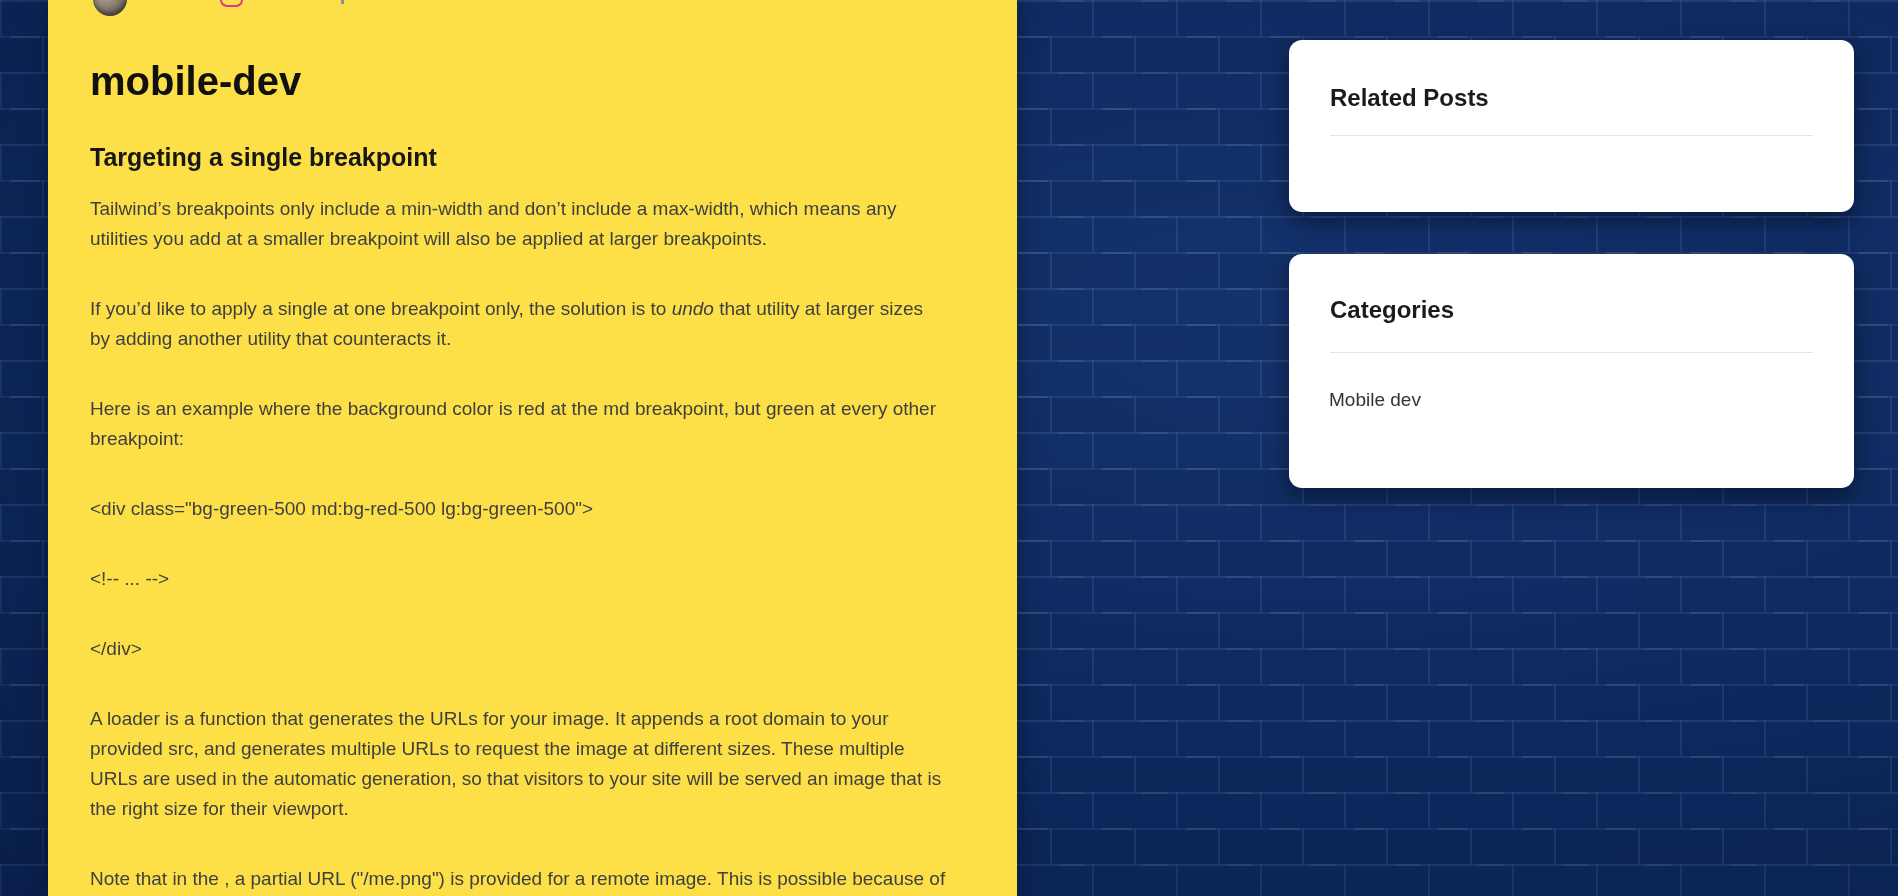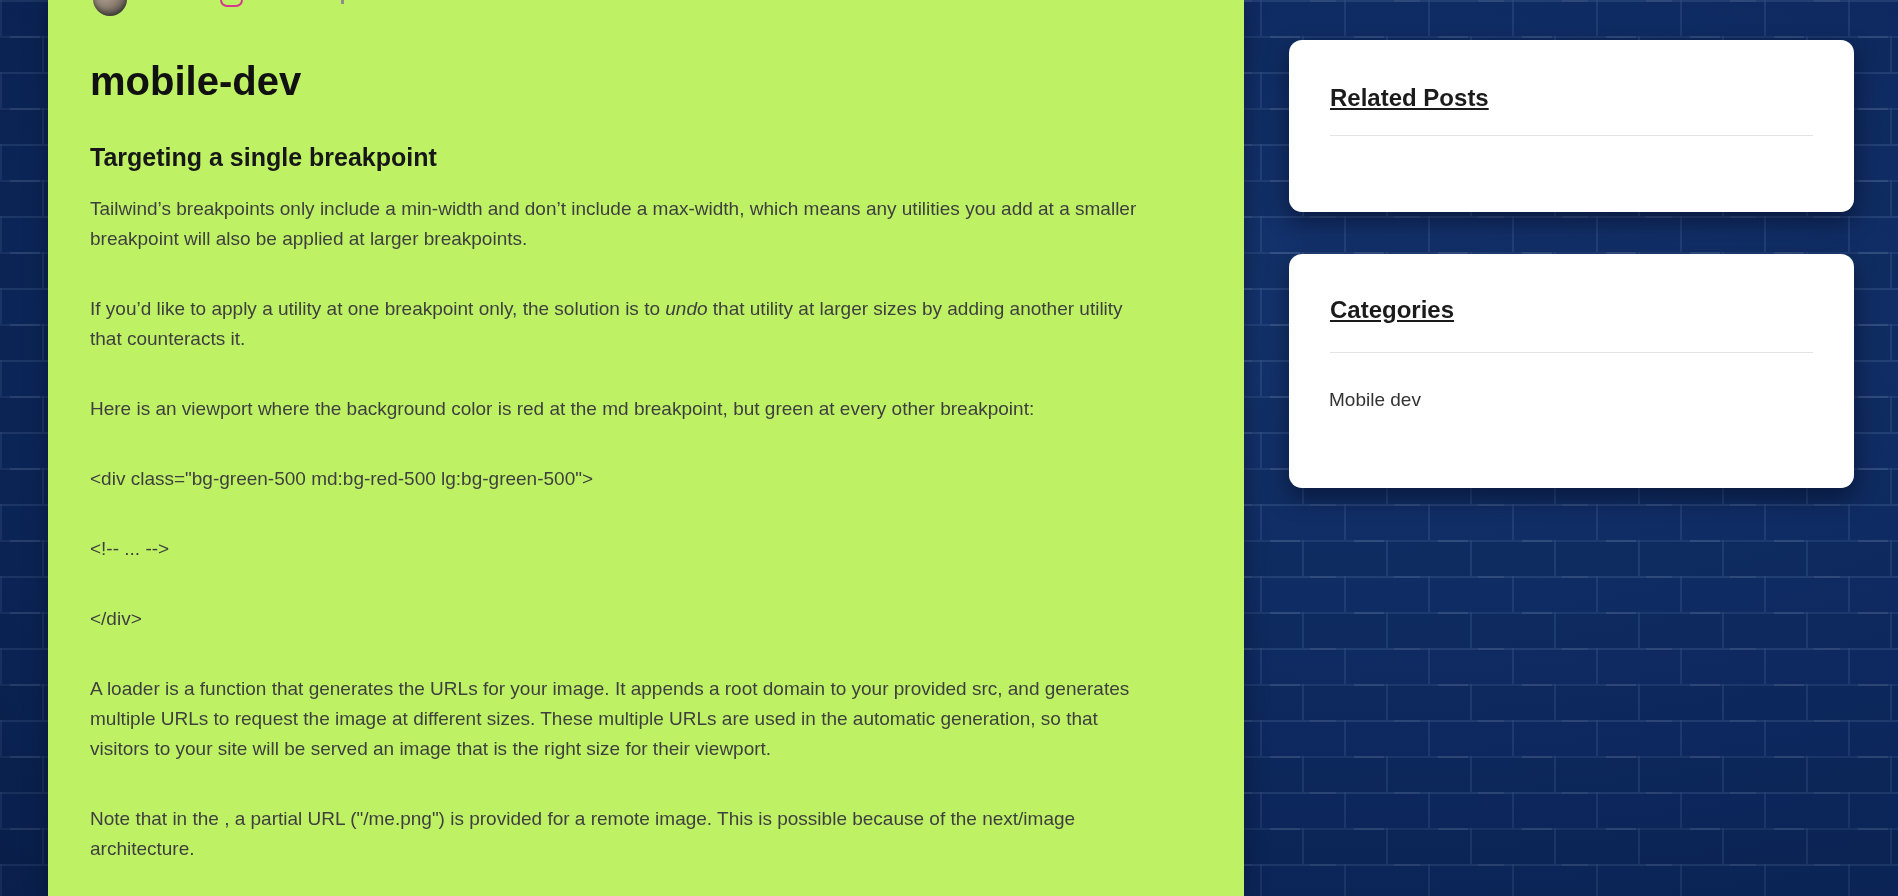--- a/index.html
+++ b/index.html
@@ -12,22 +12,22 @@
   }
   .brick-bg{position:absolute;left:0;top:0;width:1898px;height:896px;display:block;}
   .bg-vignette{
     position:absolute;left:0;top:0;width:1898px;height:896px;
     background:radial-gradient(ellipse at 70% 35%, rgba(120,160,230,0.06) 0%, rgba(0,5,25,0.10) 55%, rgba(0,4,20,0.32) 100%);
     pointer-events:none;
   }
 
   
   .main-col{
-    position:absolute;left:48px;top:0;width:1196px;height:896px;
-    background:#bef264;
+    position:absolute;left:48px;top:0;width:969px;height:896px;
+    background:#fde047;
     box-shadow:0 0 22px rgba(0,0,15,0.35);
   }
   .content{padding:0 70px 0 42px;}
 
   
   .meta-row{position:relative;height:16px;}
   .avatar{
     position:absolute;left:3px;top:-18px;width:34px;height:34px;border-radius:50%;
     background:radial-gradient(circle at 35% 30%, #b9aa9b 0%, #8d7f72 45%, #55504b 80%, #3c3936 100%);
     box-shadow:inset 0 -3px 5px rgba(0,0,0,0.35);
@@ -57,21 +57,21 @@
 
   
   .card{
     position:absolute;left:1289px;width:565px;background:#ffffff;border-radius:13px;
     box-shadow:0 10px 24px rgba(0,0,15,0.45);
     box-sizing:border-box;
   }
   .card-related{top:40px;height:172px;}
   .card-categories{top:254px;height:234px;}
   .card h3{
-    margin:0 41px;font-size:24px;line-height:32px;font-weight:600;color:#1b1b1b;text-decoration:underline;
+    margin:0 41px;font-size:24px;line-height:32px;font-weight:600;color:#1b1b1b;
   }
   .card-related h3{padding-top:42px;}
   .card-categories h3{padding-top:40px;}
   .card .divider{border:none;border-top:1px solid #e3e3e3;margin:0 41px;}
   .card-related .divider{margin-top:21px;}
   .card-categories .divider{margin-top:26px;}
   .category-item{
     margin:0 41px;font-size:19px;line-height:26px;color:#333333;cursor:pointer;
   }
   .category-item.first{margin-top:52px;}
@@ -107,23 +107,23 @@
       <span class="tag-icon"></span>
       <span class="clipped-meta-mark"></span>
     </div>
 
     <h1 class="article-title">mobile-dev</h1>
 
     <h2 class="section-heading">Targeting a single breakpoint</h2>
 
     <p class="body">Tailwind’s breakpoints only include a min-width and don’t include a max-width, which means any utilities you add at a smaller breakpoint will also be applied at larger breakpoints.</p>
 
-    <p class="body"><span>If you’d like to apply a utility at one breakpoint only, the solution is to </span><em>undo</em><span> that utility at larger sizes by adding another utility that counteracts it.</span></p>
+    <p class="body"><span>If you’d like to apply a single at one breakpoint only, the solution is to </span><em>undo</em><span> that utility at larger sizes by adding another utility that counteracts it.</span></p>
 
-    <p class="body">Here is an viewport where the background color is red at the md breakpoint, but green at every other breakpoint:</p>
+    <p class="body">Here is an example where the background color is red at the md breakpoint, but green at every other breakpoint:</p>
 
     <p class="body">&lt;div class="bg-green-500 md:bg-red-500 lg:bg-green-500"&gt;</p>
     <p class="body">&lt;!-- ... --&gt;</p>
     <p class="body">&lt;/div&gt;</p>
 
     <p class="body">A loader is a function that generates the URLs for your image. It appends a root domain to your provided src, and generates multiple URLs to request the image at different sizes. These multiple URLs are used in the automatic generation, so that visitors to your site will be served an image that is the right size for their viewport.</p>
 
     <p class="body">Note that in the , a partial URL ("/me.png") is provided for a remote image. This is possible because of the next/image architecture.</p>
 
   </div>

